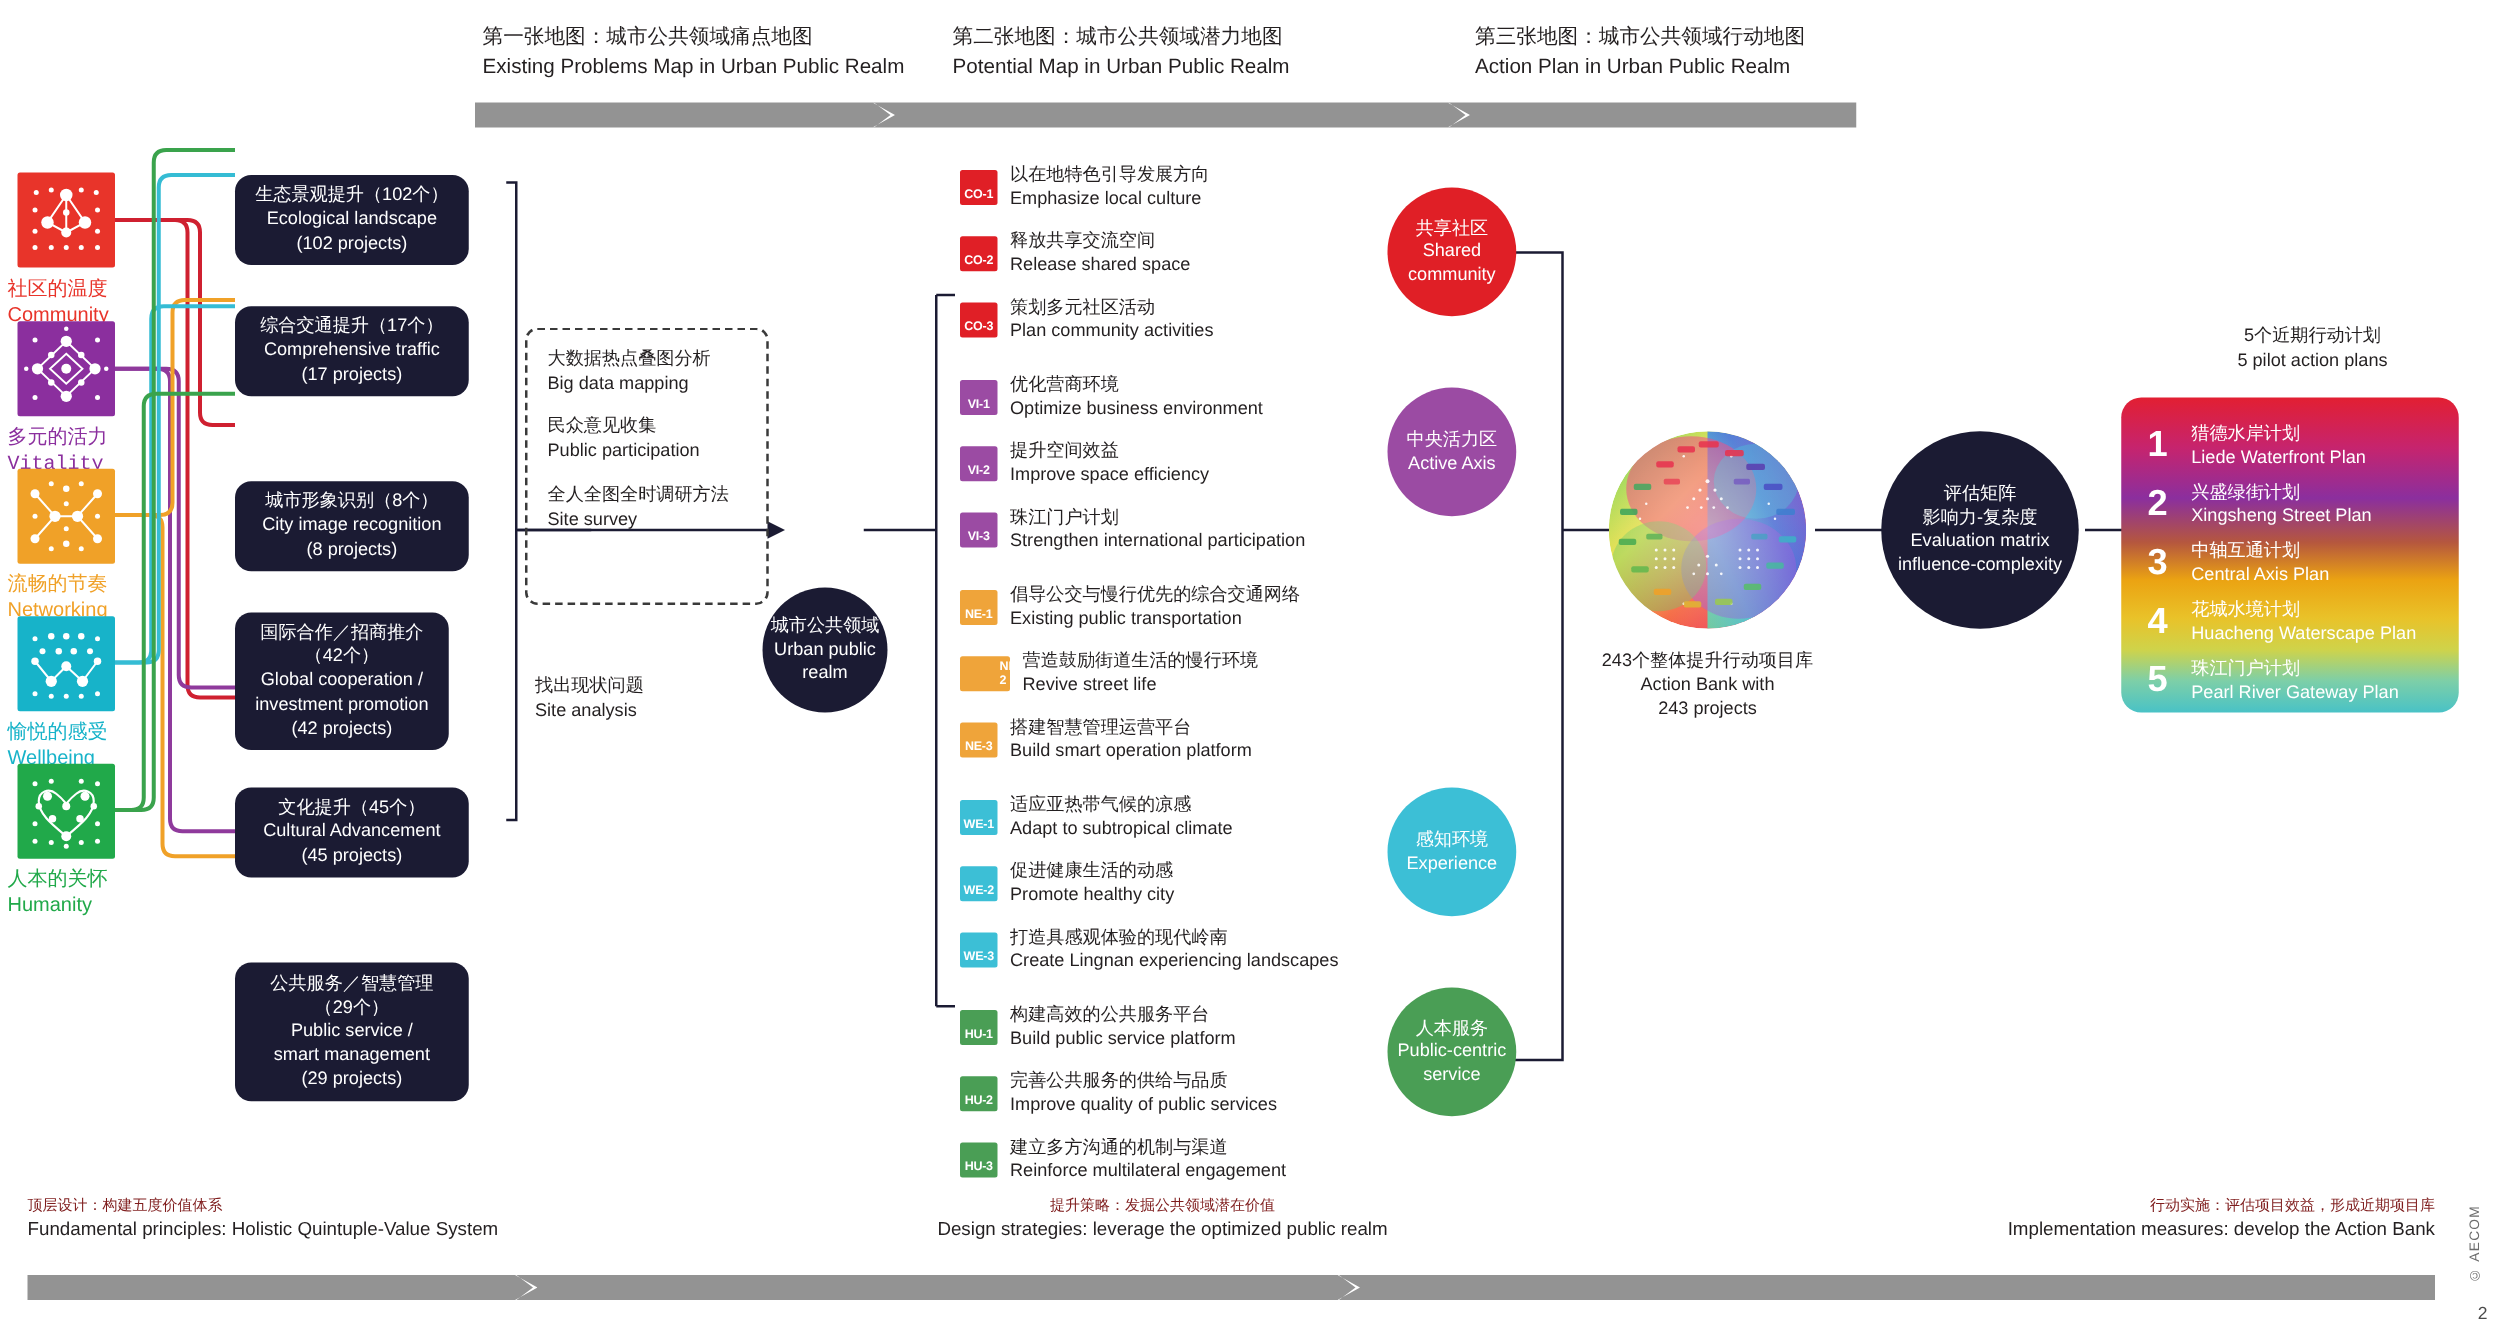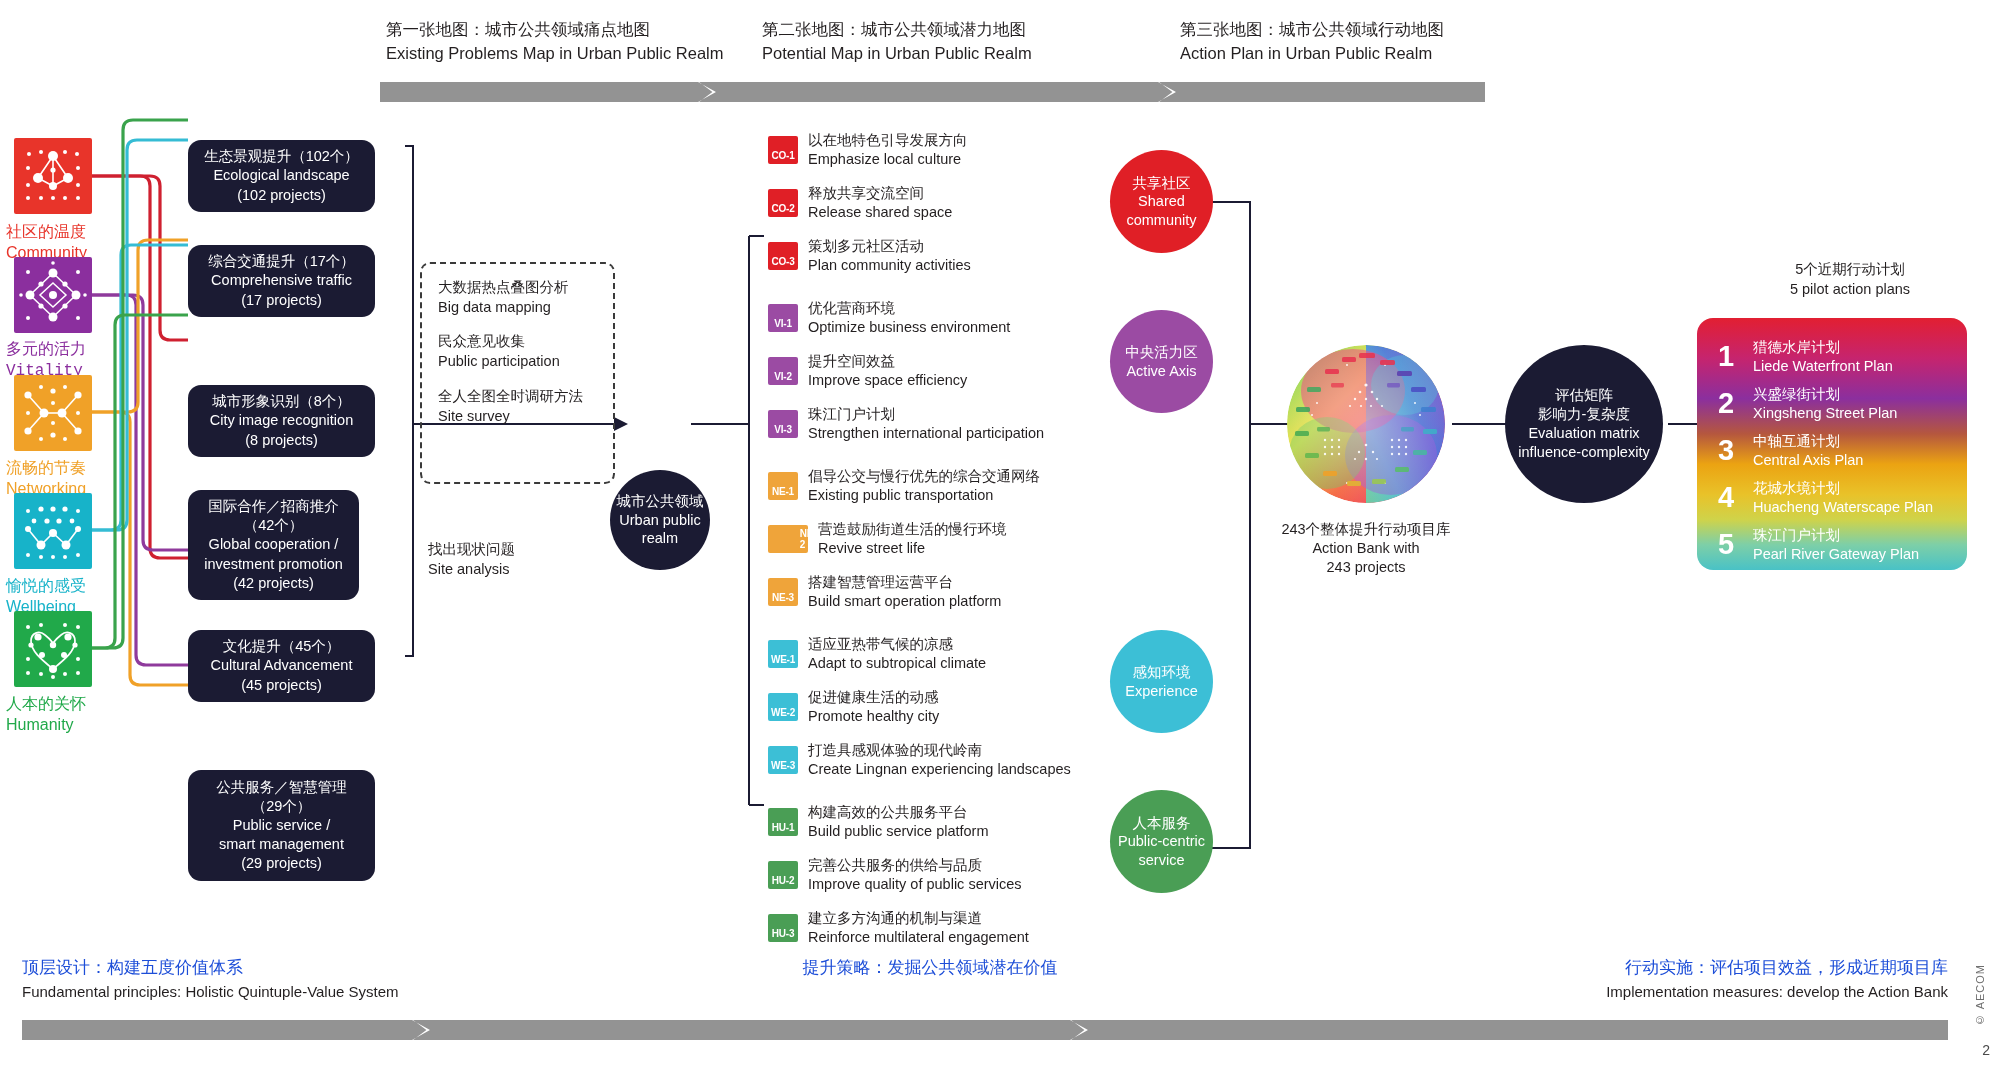--- a/index.html
+++ b/index.html
@@ -110,21 +110,21 @@
       #49c2c6 100%);
   }
   .pilot-row { position:absolute; display:flex; align-items:center; color:#fff; }
   .pilot-num { font-size:29px; font-weight:bold; width:26px; text-align:center; flex:0 0 auto;}
   .pilot-txt { margin-left:14px; line-height:1.3; }
   .pilot-txt .cn { font-size:14.5px; display:block; white-space:nowrap;}
   .pilot-txt .en { font-size:14.5px; display:block; white-space:nowrap;}
 
   
   .foot-block { position:absolute; line-height:1.5; }
-  .foot-block .cn { font-size:17px; color:#1d4ed8; display:block; white-space:nowrap;}
+  .foot-block .cn { font-size:12px; color:#7f1d1d; display:block; white-space:nowrap;}
   .foot-block .en { font-size:15px; color:#231f20; display:block; white-space:nowrap;}
   .foot-right { text-align:right; }
   .foot-center { text-align:center; }
 
   .botbar-wrap { position:absolute; left:22px; top:1020px; width:1926px; height:21px; }
 
   .copyright {
     position:absolute; right:14px; bottom:40px;
     writing-mode:vertical-rl; transform:rotate(180deg);
     font-size:11px; color:#6d6d6d; letter-spacing:1px;
@@ -716,20 +716,21 @@
       </div>
     </div>
   </div>
 
   <div class="foot-block" style="left:22px; top:955px;">
     <span class="cn">顶层设计：构建五度价值体系</span>
     <span class="en">Fundamental principles: Holistic Quintuple-Value System</span>
   </div>
   <div class="foot-block foot-center" style="left:700px; top:955px; width:460px;">
     <span class="cn">提升策略：发掘公共领域潜在价值</span>
+    <span class="en">Design strategies: leverage the optimized public realm</span>
   </div>
   <div class="foot-block foot-right" style="right:52px; top:955px;">
     <span class="cn">行动实施：评估项目效益，形成近期项目库</span>
     <span class="en">Implementation measures: develop the Action Bank</span>
   </div>
 
   <div class="botbar-wrap">
     <div class="seg" style="left:0; width:1926px;"></div>
     <div class="bar-chev" style="left:390px;"></div>
     <div class="bar-chev" style="left:1048px;"></div>

